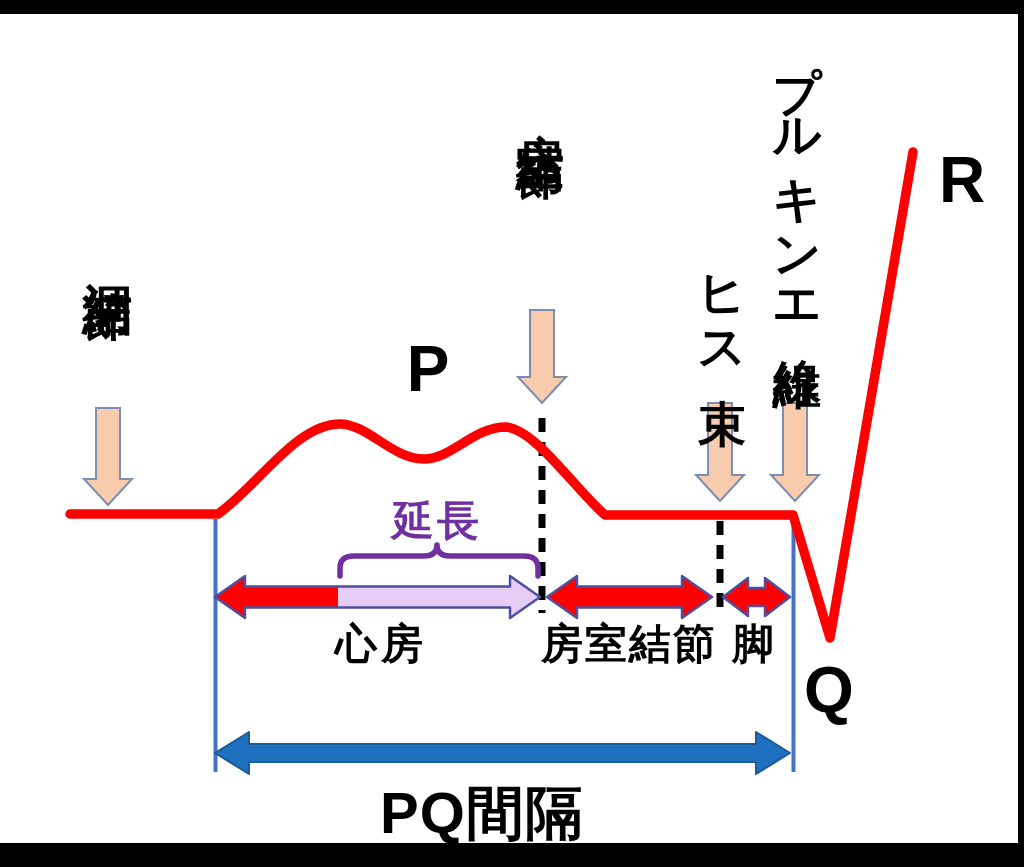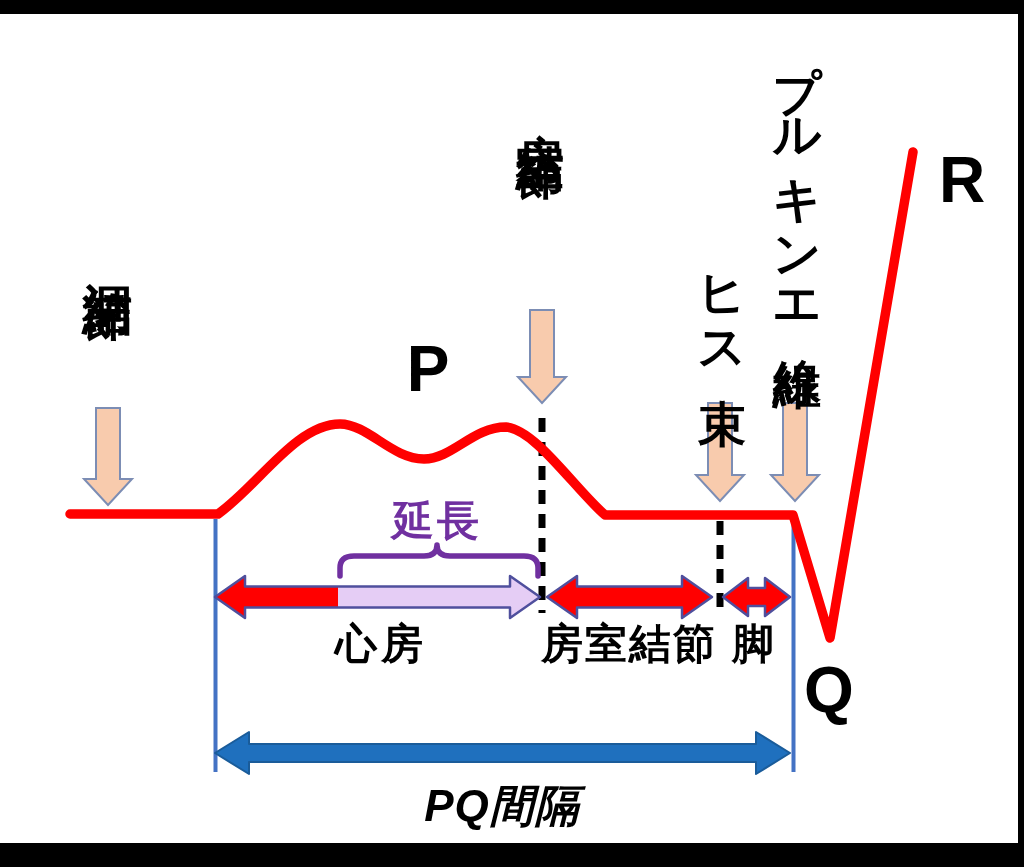--- a/index.html
+++ b/index.html
@@ -25,21 +25,21 @@
   #lbl-avnode-v{left:540px;top:94px;font-size:48px;letter-spacing:7px;}
   #lbl-his{left:722px;top:241px;font-size:48px;}
   #lbl-purkinje{left:797px;top:28px;font-size:48px;letter-spacing:4px;}
   #lbl-p{left:428px;top:337px;font-size:64px;}
   #lbl-r{left:962px;top:148px;font-size:64px;}
   #lbl-q{left:829px;top:658px;font-size:64px;}
   #lbl-ext{left:437px;top:500px;font-size:42px;color:#7030A0;letter-spacing:3px;}
   #lbl-atrium{left:381px;top:623px;font-size:42px;letter-spacing:4px;}
   #lbl-avnode-h{left:629px;top:623px;font-size:42px;letter-spacing:2px;}
   #lbl-branch{left:753px;top:623px;font-size:42px;}
-  #lbl-pq{left:502px;top:784px;font-size:44px;letter-spacing:1px;font-style:italic;}
+  #lbl-pq{left:482px;top:784px;font-size:58px;letter-spacing:1px;}
 </style>
 </head>
 <body>
 
 <div id="stage">
 
   <svg width="1024" height="867" viewBox="0 0 1024 867">
 
     <line x1="542" y1="418" x2="542" y2="613" stroke="#000" stroke-width="7" stroke-dasharray="14 10"></line>
     <line x1="720" y1="521" x2="720" y2="613" stroke="#000" stroke-width="7" stroke-dasharray="14 10"></line>

